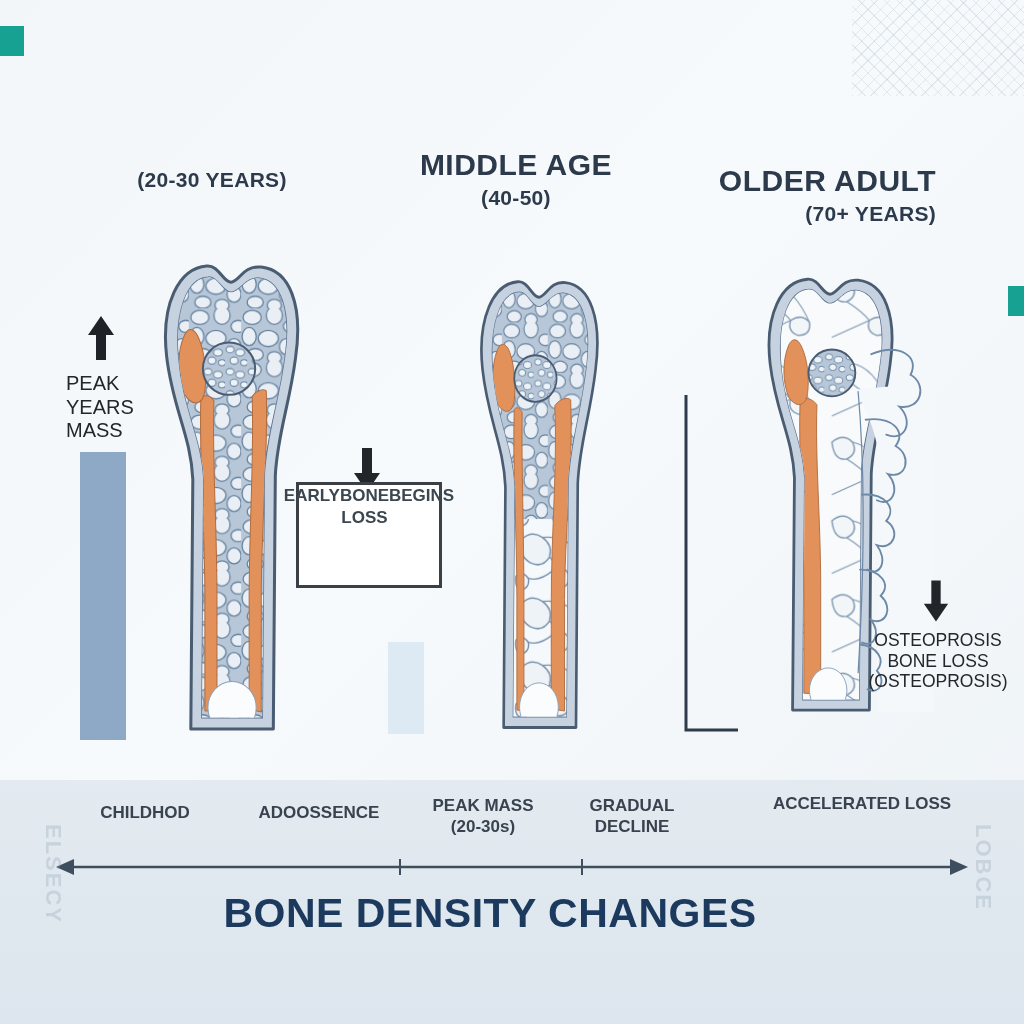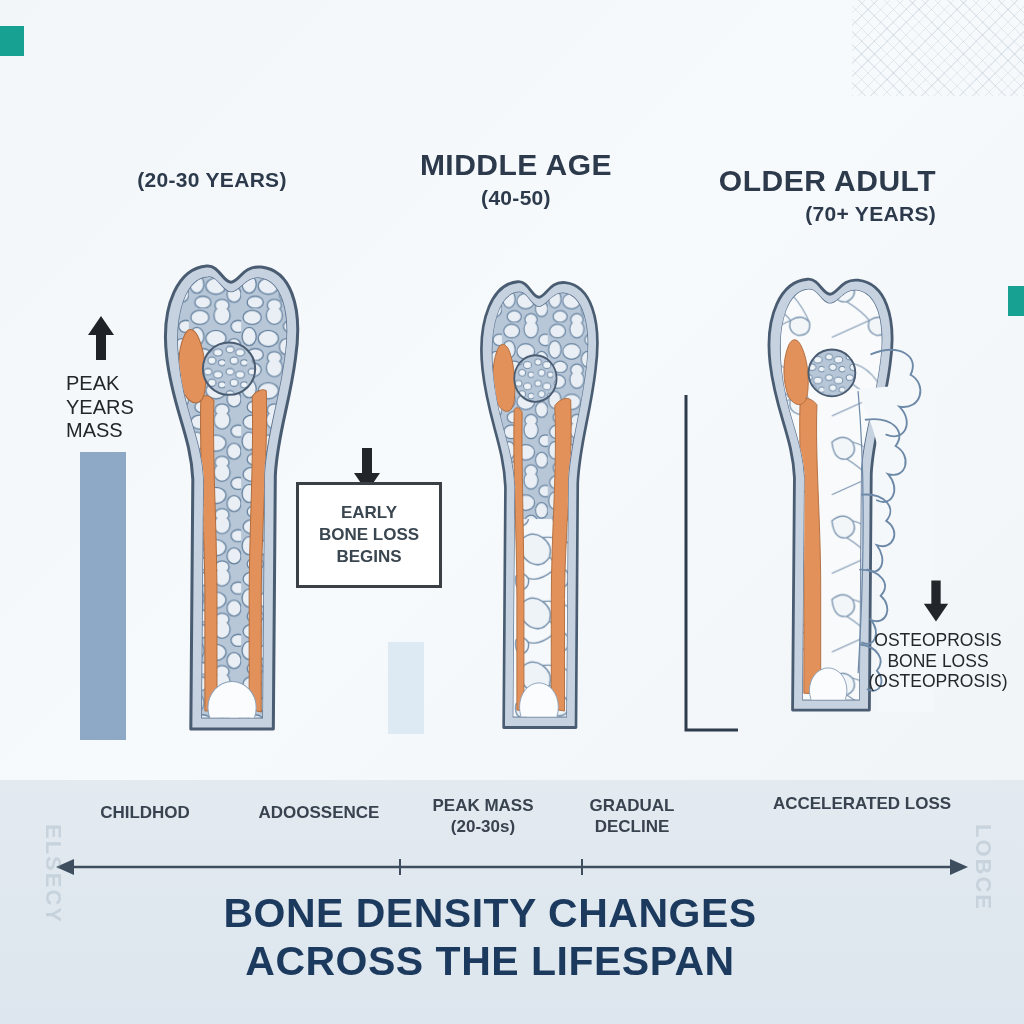--- a/index.html
+++ b/index.html
@@ -8,21 +8,21 @@
          background:linear-gradient(135deg,#f2f6f9 0%,#f7fafc 45%,#eef3f7 100%);}
   .abs{position:absolute;}
   .hdr{text-align:center;color:#2c3a4c;}
   .hdr .t{font-size:30px;font-weight:bold;letter-spacing:.5px;}
   .hdr .s{font-size:21px;font-weight:bold;margin-top:4px;letter-spacing:.3px;}
   .note{font-weight:normal;color:#23272c;line-height:1.18;}
   .peak{font-size:20px;}
   .sig{font-size:17.5px;text-align:center;color:#23272c;}
   .lossbox{background:#ffffff;border:3px solid #3a4046;color:#3a4650;
            font-size:17px;font-weight:bold;text-align:center;line-height:1.3;
-           display:flex;flex-direction:column;justify-content:center;}
+           display:flex;justify-content:center;}
   .stage-label{text-align:center;color:#39434f;font-weight:bold;font-size:17px;line-height:1.25;}
   .stage-label .sub{font-size:14.5px;}
   .big-title{text-align:center;color:#1c3a5e;font-weight:bold;font-size:41px;line-height:1.17;letter-spacing:.5px;}
   .band{background:linear-gradient(180deg,#e3eaf0 0%,#dde6ee 100%);}
   .hatch{background:
      repeating-linear-gradient(45deg,rgba(150,170,190,.22) 0 1px,transparent 1px 9px),
      repeating-linear-gradient(-45deg,rgba(150,170,190,.22) 0 1px,transparent 1px 9px);}
   .wm{color:rgba(130,150,170,.27);font-weight:bold;font-size:22px;line-height:1.05;
       writing-mode:vertical-rl;letter-spacing:2px;}
   .teal{background:#16a193;}
@@ -203,19 +203,18 @@
   <svg class="abs" style="left:0;top:852px;" width="1024" height="30" viewBox="0 0 1024 30">
     <line x1="70" y1="15" x2="954" y2="15" stroke="#3e4e5e" stroke-width="2.5"></line>
     <polygon points="56,15 74,7 74,23" fill="#3e4e5e"></polygon>
     <polygon points="968,15 950,7 950,23" fill="#3e4e5e"></polygon>
     <line x1="400" y1="7" x2="400" y2="23" stroke="#3e4e5e" stroke-width="2"></line>
     <line x1="582" y1="7" x2="582" y2="23" stroke="#3e4e5e" stroke-width="2"></line>
   </svg>
 
   <div class="abs big-title" style="left:110px;top:890px;width:760px;">
     <div>BONE DENSITY CHANGES</div>
-    <div>ACROSS THE LIFESPAN</div>
   </div>
 
   <div class="abs wm" style="left:42px;top:824px;height:190px;">ELSECY</div>
   <div class="abs wm" style="left:972px;top:824px;height:190px;">LOBCE</div>
 
 </div>
 
 </body></html>

